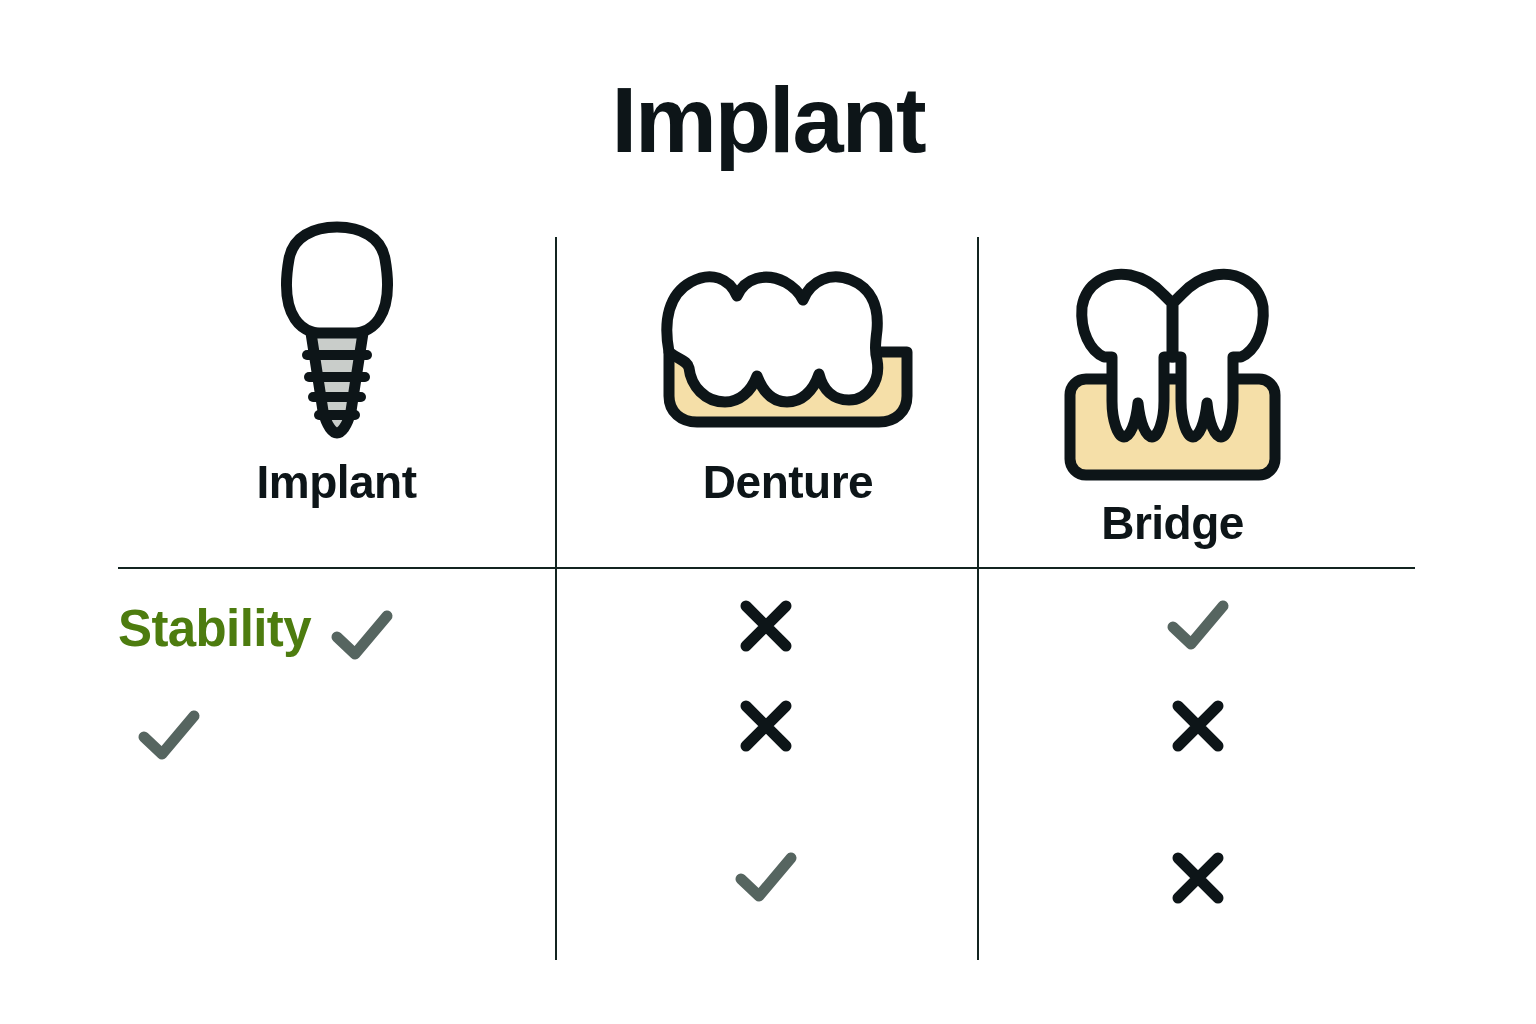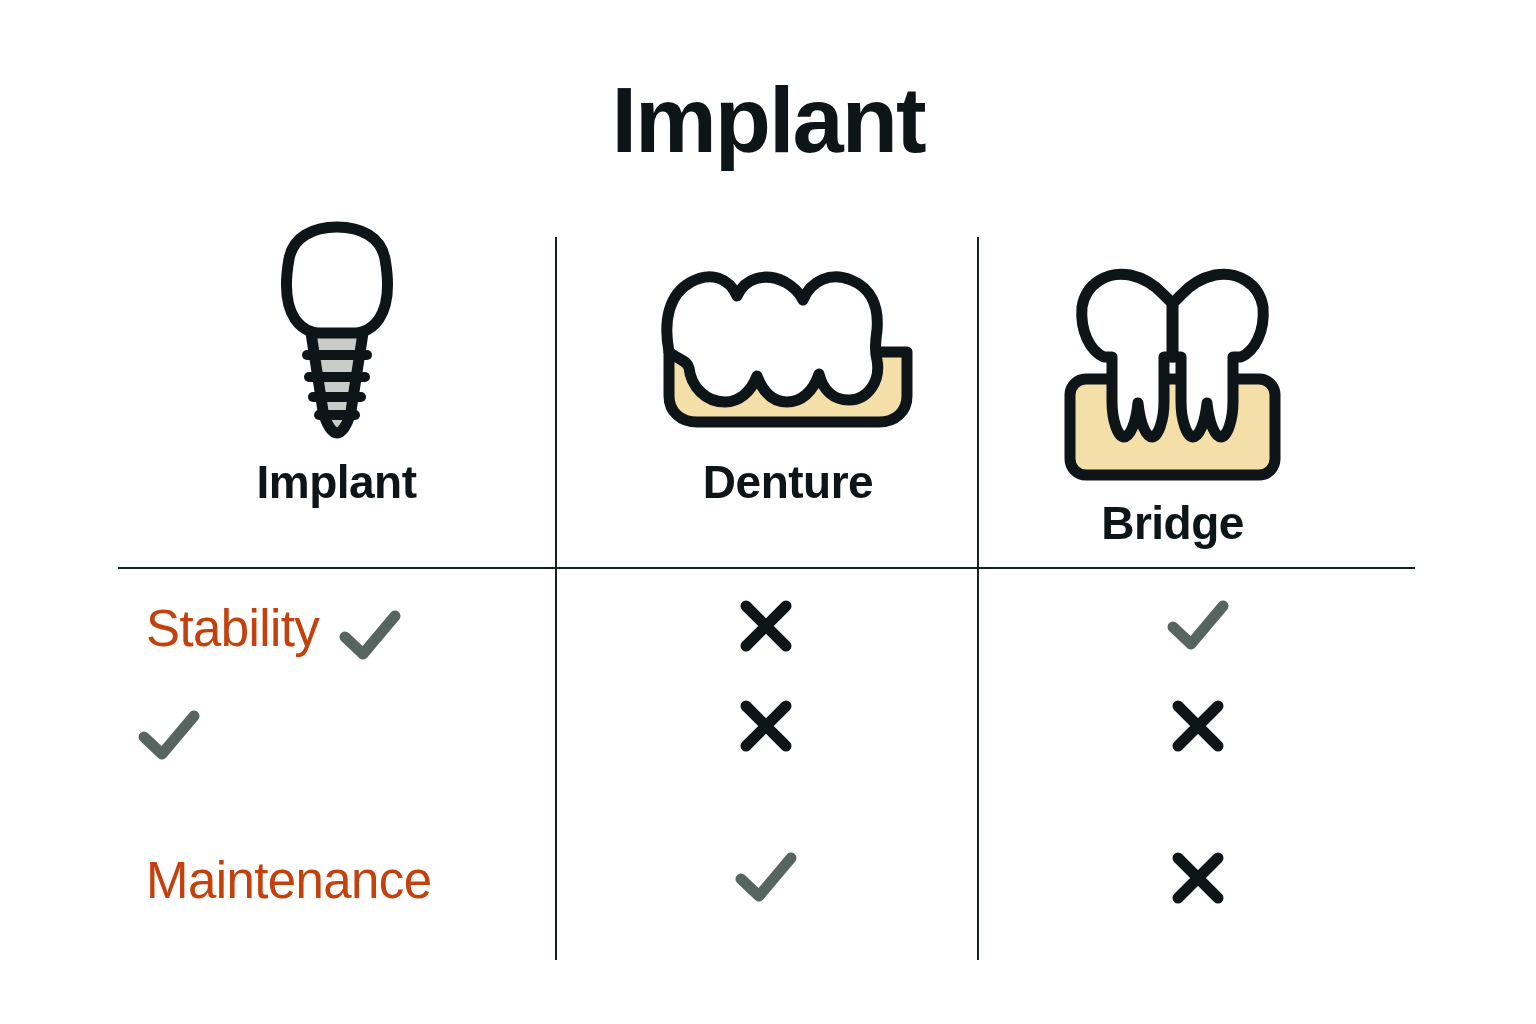--- a/index.html
+++ b/index.html
@@ -129,26 +129,25 @@
     position: absolute;
     left: 0px;
     top: 18px;
     width: 400px;
     display: flex;
     align-items: flex-start;
     gap: 0px;
   }
   .feat-label {
     font-size: 51px;
-    font-weight: normal;
+    font-weight: bold;
     line-height: 1.13;
     letter-spacing: -0.6px;
-    color: #c2410c;
+    color: #4d7c0f;
     max-width: 350px;
-    margin-left: 28px;
   }
   .feat-mark {
     margin-left: 18px;
     margin-top: 6px;
     flex: 0 0 auto;
   }
 
   .mark-center {
     position: absolute;
     left: 0;
@@ -289,26 +288,20 @@
         <div class="cell c3">
           <div class="mark-center">
             <svg width="60" height="60" viewBox="0 0 60 60" aria-hidden="true">
               <path d="M10 10 L50 50 M50 10 L10 50" fill="none" stroke="#0d1518" stroke-width="11" stroke-linecap="round"></path>
             </svg>
           </div>
         </div>
       </div>
 
       <div class="row">
-        <div class="cell c1">
-          <div class="feat">
-            <div class="feat-label">Maintenance</div>
-            <div class="feat-mark mark-empty"></div>
-          </div>
-        </div>
         <div class="cell c2">
           <div class="mark-center idx2">
             <svg width="66" height="60" viewBox="0 0 66 60" aria-hidden="true">
               <path d="M8 31 L26 48 L58 10" fill="none" stroke="#566560" stroke-width="11" stroke-linecap="round" stroke-linejoin="round"></path>
             </svg>
           </div>
         </div>
         <div class="cell c3">
           <div class="mark-center">
             <svg width="60" height="60" viewBox="0 0 60 60" aria-hidden="true">

